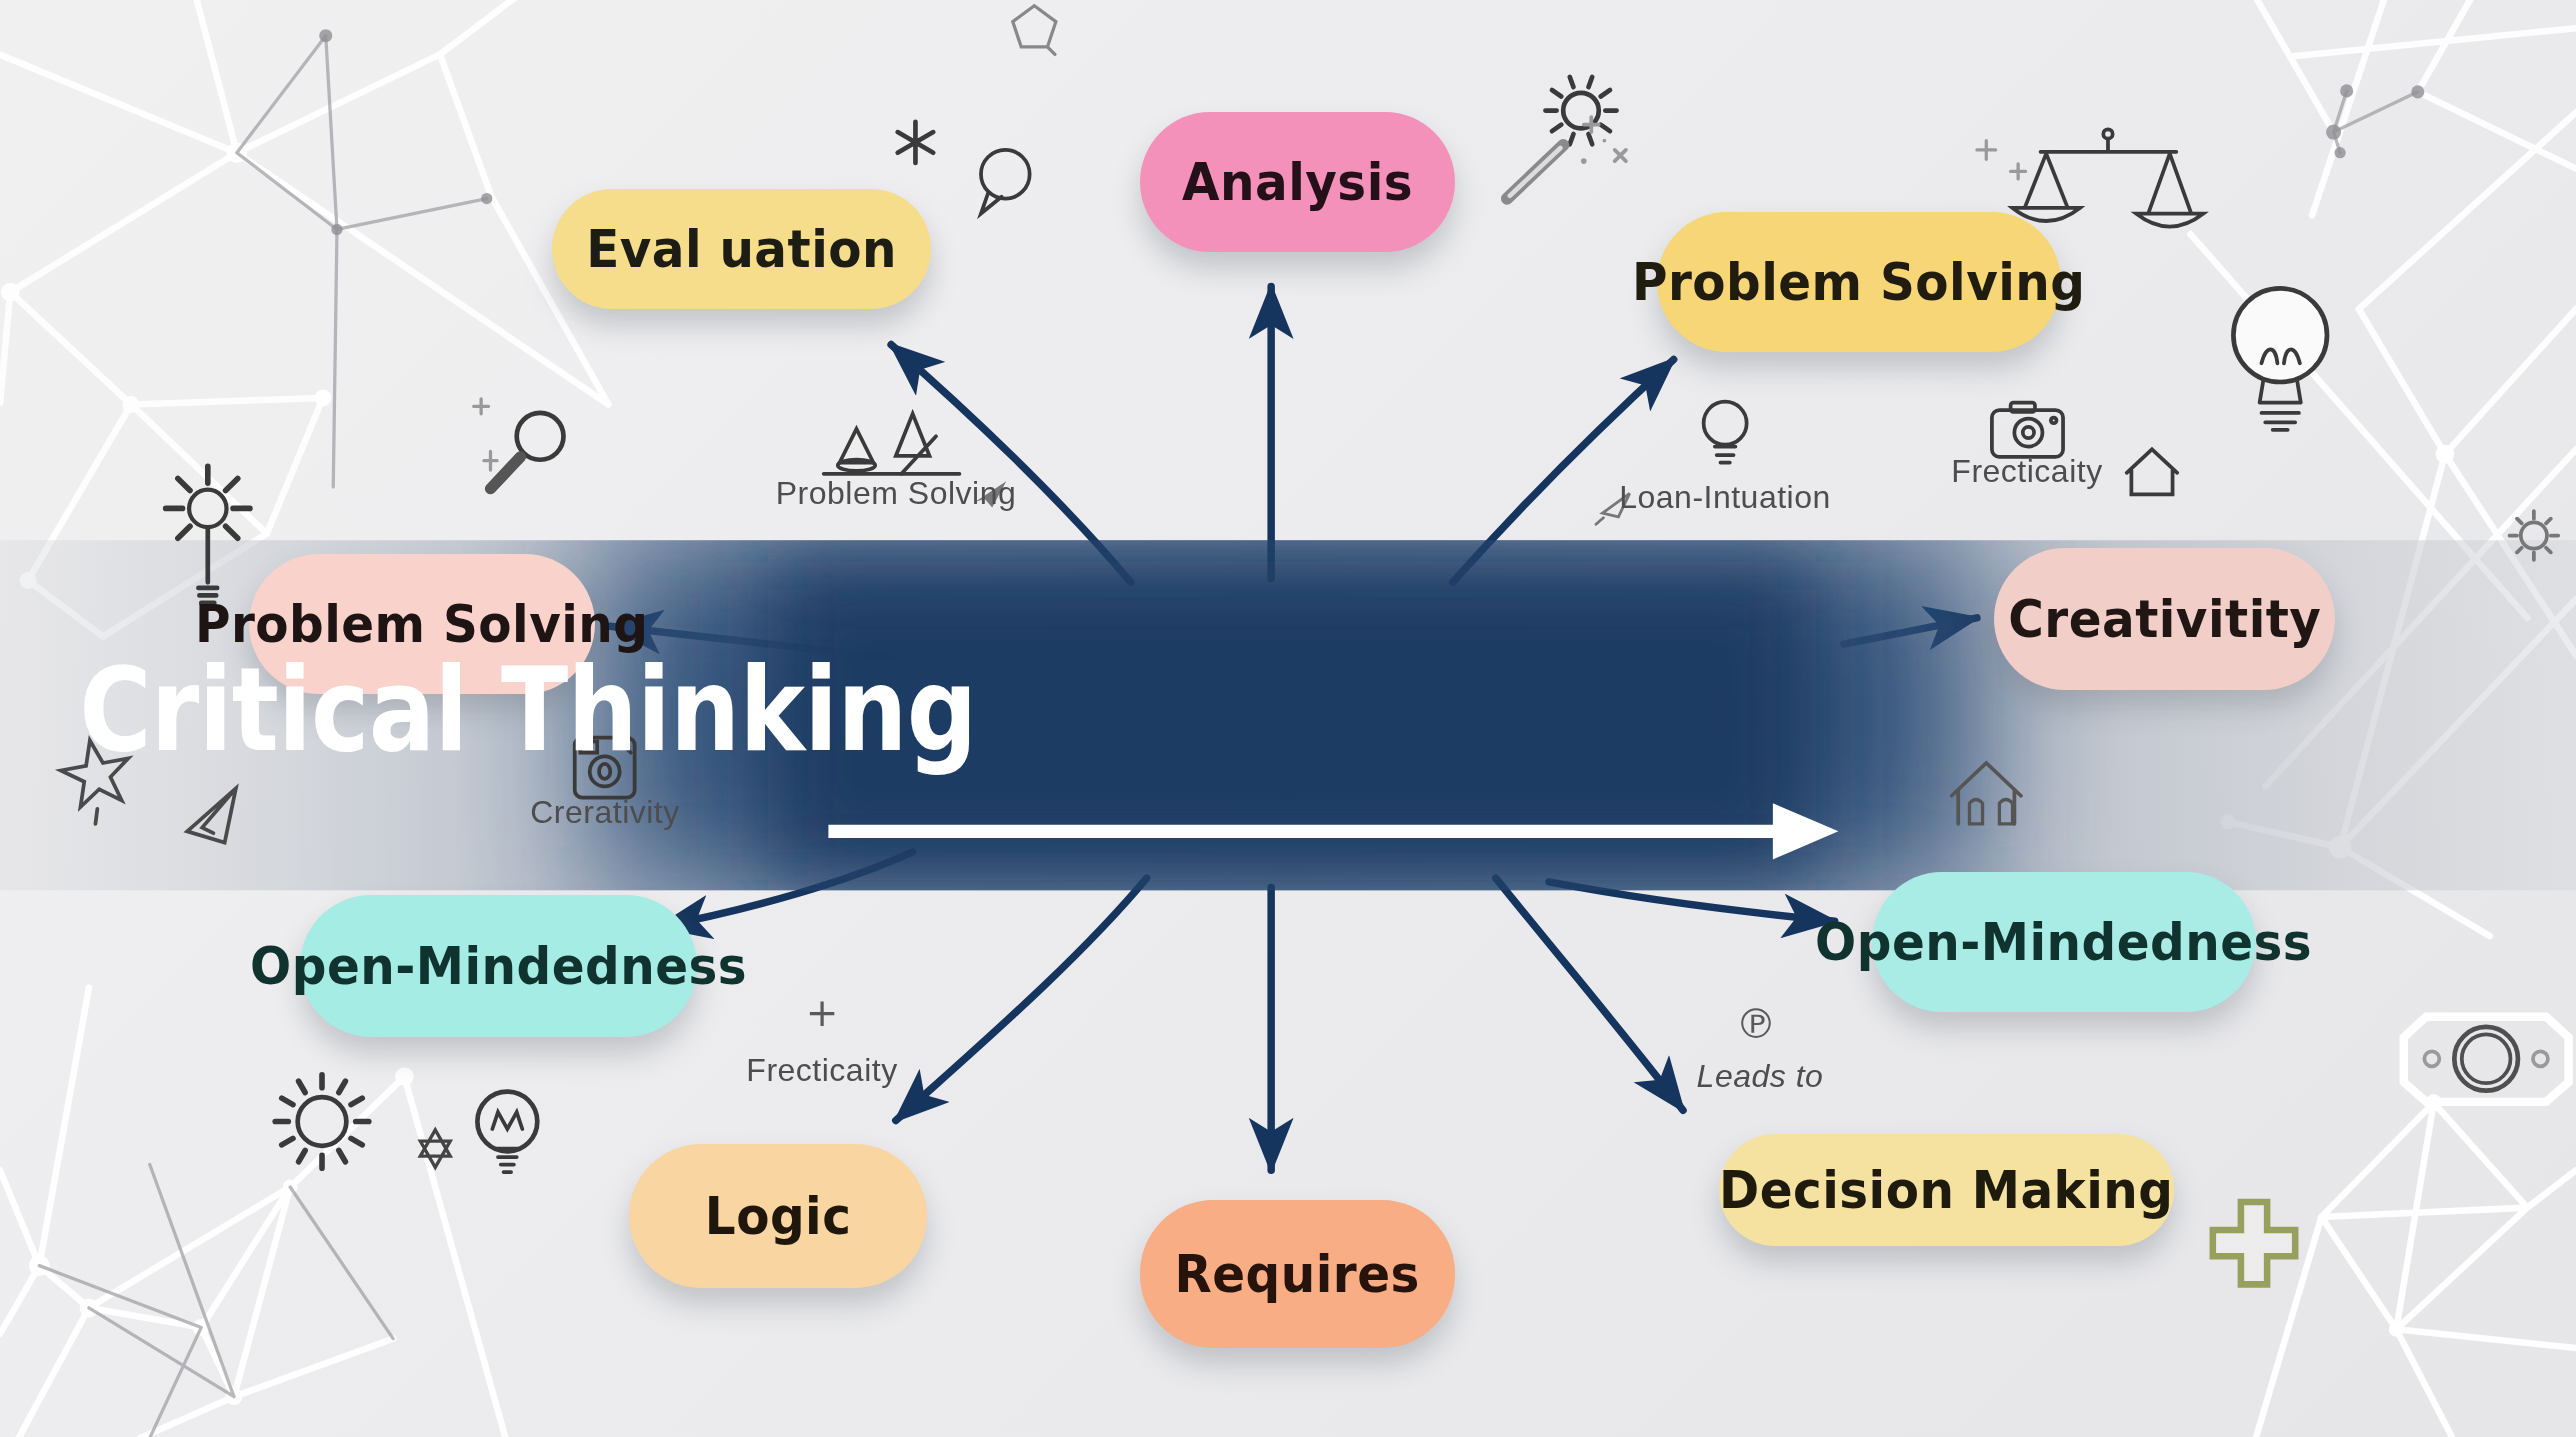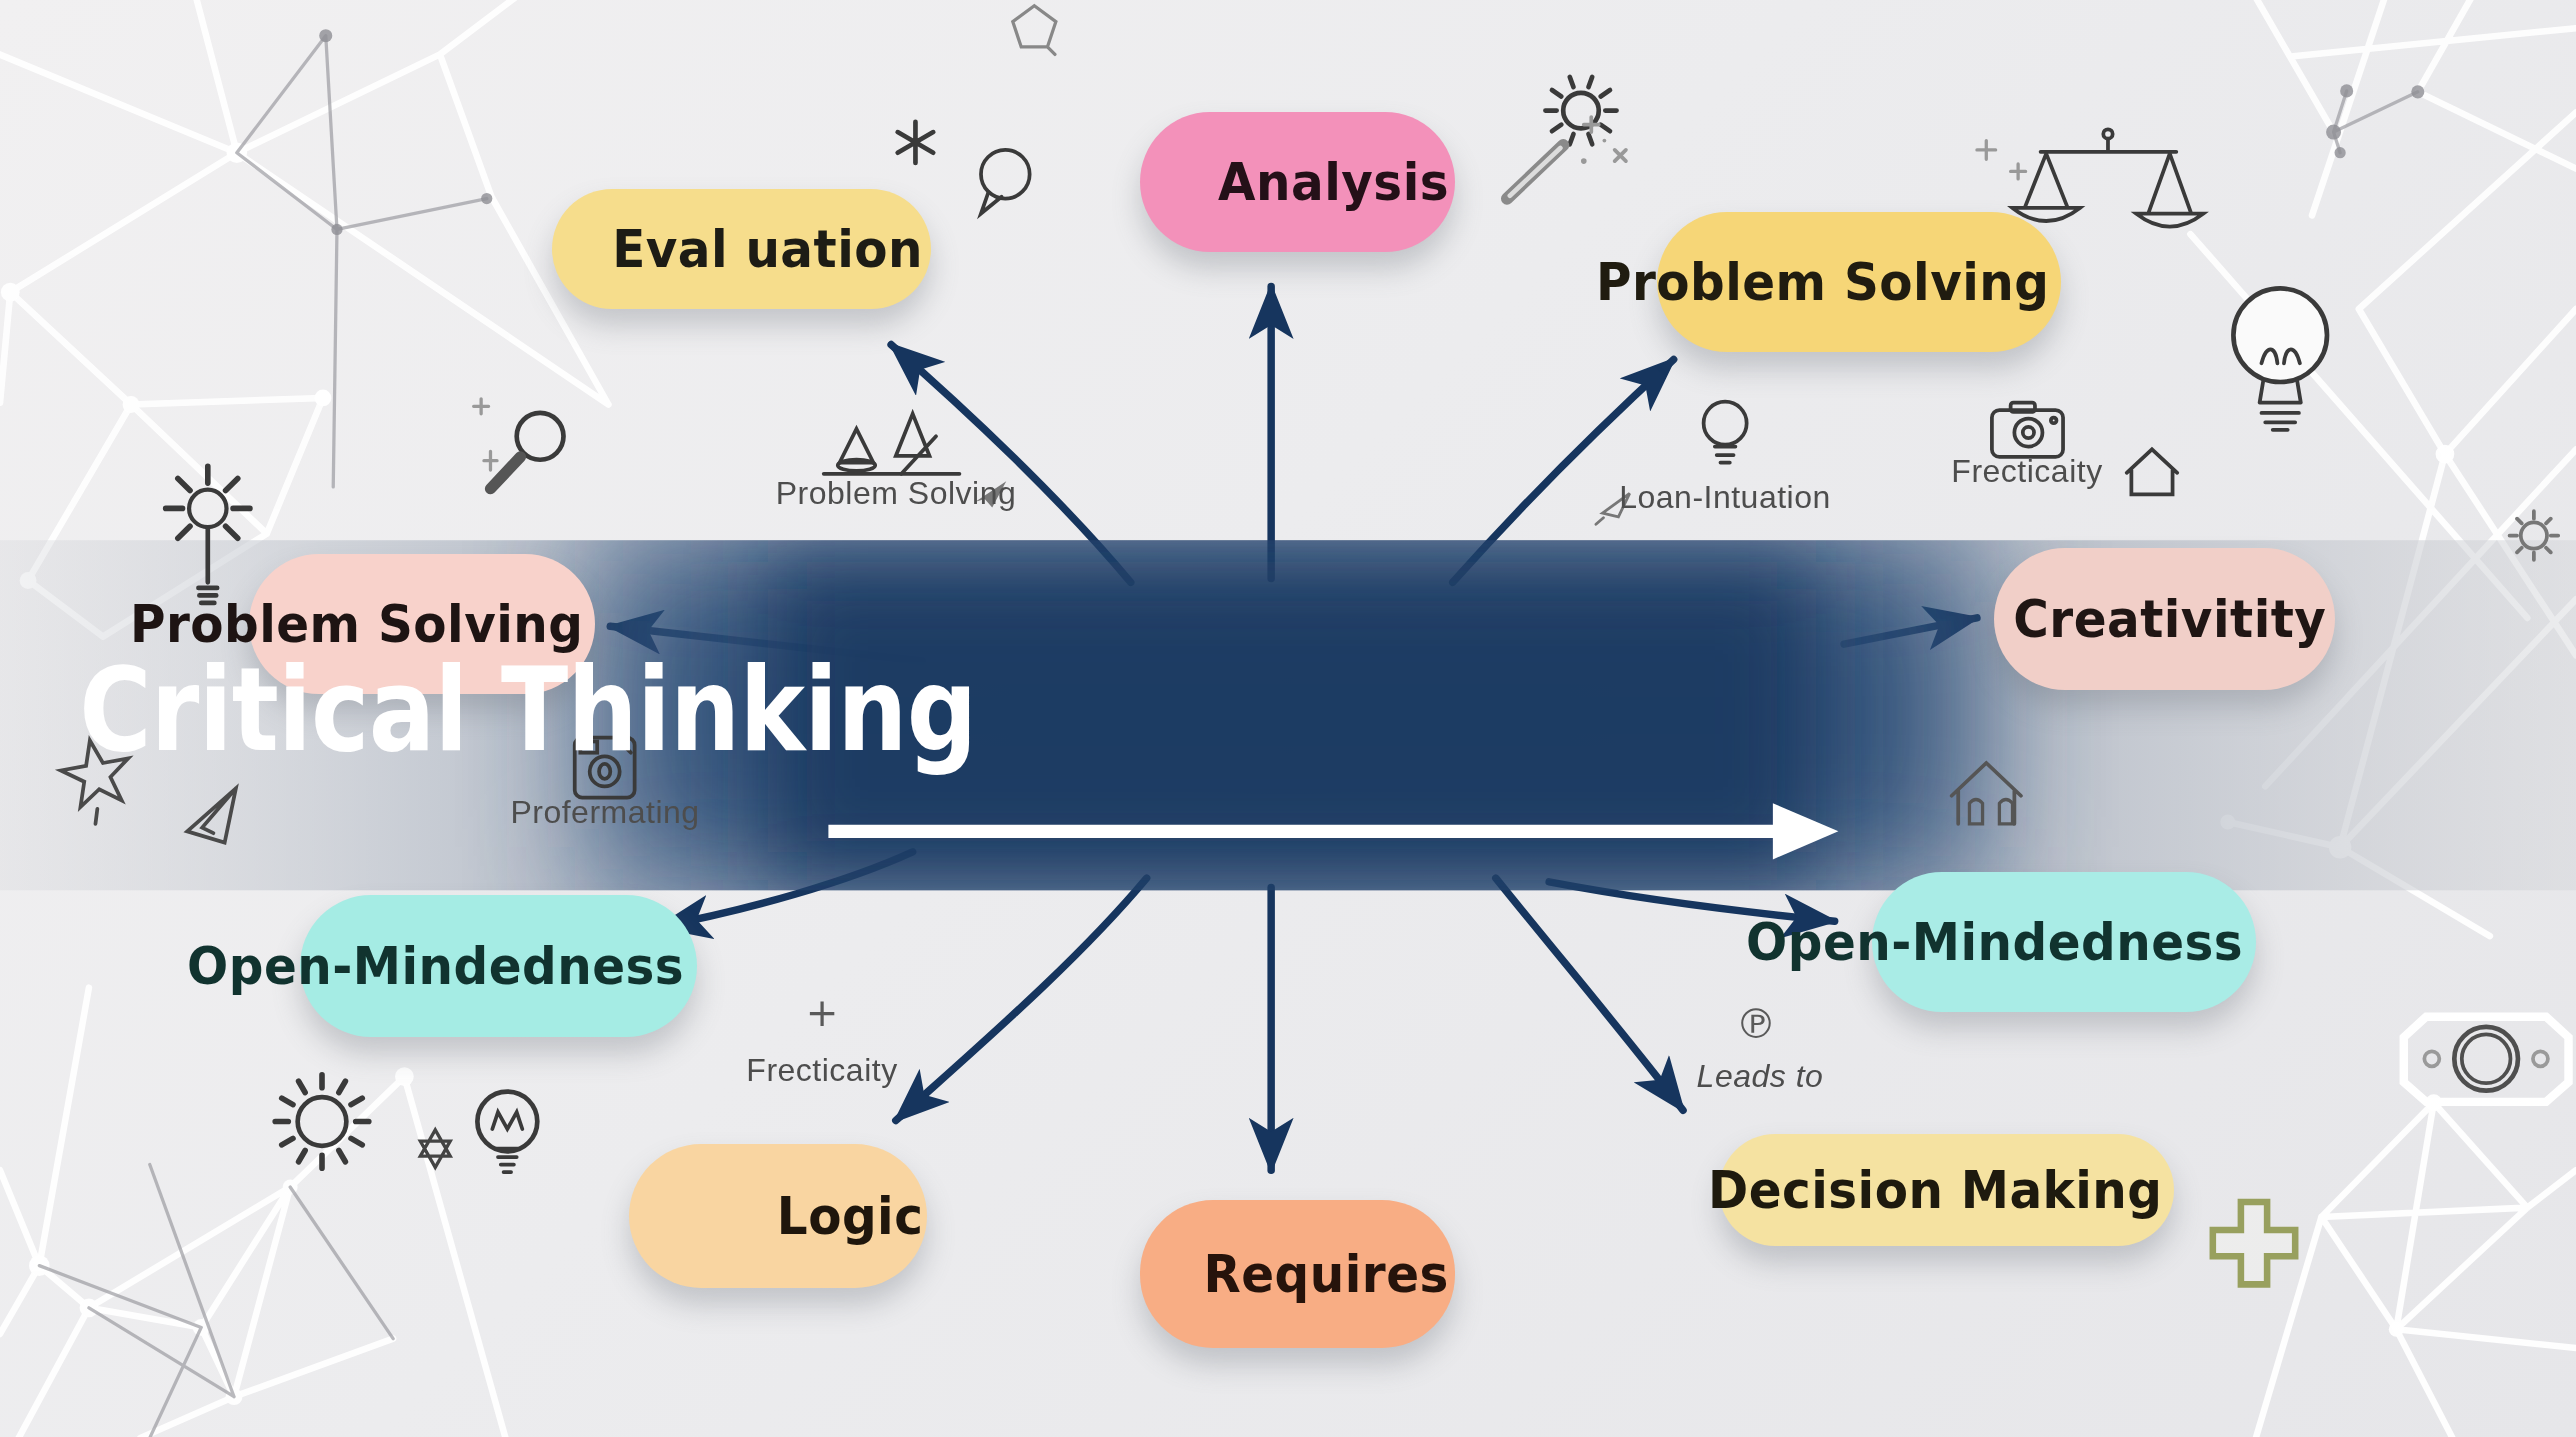--- a/index.html
+++ b/index.html
@@ -1,20 +1,20 @@
 <!DOCTYPE html>
 <html style="font-size:15px"><head>
 <meta charset="utf-8">
 <style>
   html,body{margin:0;padding:0;width:2576px;height:1438px;overflow:hidden;
     font-family:"DejaVu Sans","Liberation Sans",sans-serif;}
   .stage{position:absolute;inset:0;width:2576px;height:1438px;
     background:linear-gradient(135deg,#f1f0f1 0%,#ececee 45%,#e6e6e9 100%);}
   svg.layer{position:absolute;left:0;top:0;width:2576px;height:1438px;}
-  .bubble{position:absolute;display:flex;align-items:center;justify-content:flex-end;
+  .bubble{position:absolute;display:flex;align-items:center;justify-content:center;
     border-radius:73px;box-shadow:0 17px 28px rgba(100,105,115,.30);}
   .bubble span{font-weight:700;font-size:51px;letter-spacing:0.5px;white-space:nowrap;
     transform:scaleX(.95);}
   .sublabel{position:absolute;transform:translateX(-50%);color:#4d4d4d;
     font-family:"Liberation Sans",sans-serif;font-size:32px;letter-spacing:0.5px;white-space:nowrap;}
   .glyph{position:absolute;transform:translateX(-50%);color:#5a5a5a;
     font-family:"DejaVu Sans",sans-serif;}
   .title{position:absolute;left:0;top:642px;width:2576px;text-align:left;color:#ffffff;}
   .title span{display:inline-block;font-weight:700;font-size:116px;letter-spacing:-0.9px;
     transform:scaleX(.85);white-space:nowrap;}
@@ -267,21 +267,21 @@
   <div class="bubble" style="left: 1140px; top: 1200px; width: 315px; height: 148px; background-color: rgb(248, 173, 132);">
       <span style="color: rgb(38, 19, 11);">Requires</span>
     </div>
   <div class="bubble" style="left: 1719px; top: 1134px; width: 455px; height: 112px; background-color: rgb(245, 226, 161);">
       <span style="color: rgb(30, 26, 14);">Decision Making</span>
     </div>
 
   <div class="sublabel" style="left:896px;top:475px;">Problem Solving</div>
   <div class="sublabel" style="left:1725px;top:479px;">Loan-Intuation</div>
   <div class="sublabel" style="left:2027px;top:453px;">Frecticaity</div>
-  <div class="sublabel" style="left:605px;top:794px;">Profermating</div>
+  <div class="sublabel" style="left:605px;top:794px;">Crerativity</div>
   <div class="sublabel" style="left:822px;top:1052px;">Frecticaity</div>
   <div class="sublabel" style="left:1760px;top:1058px;font-style:italic;">Leads to</div>
   <div class="glyph" style="left:822px;top:990px;font-size:39px;">+</div>
   <div class="glyph" style="left:1756px;top:1000px;font-size:41px;">℗</div>
 
   <div class="title"><span>Critical Thinking</span></div>
 
 </div>
 
 

